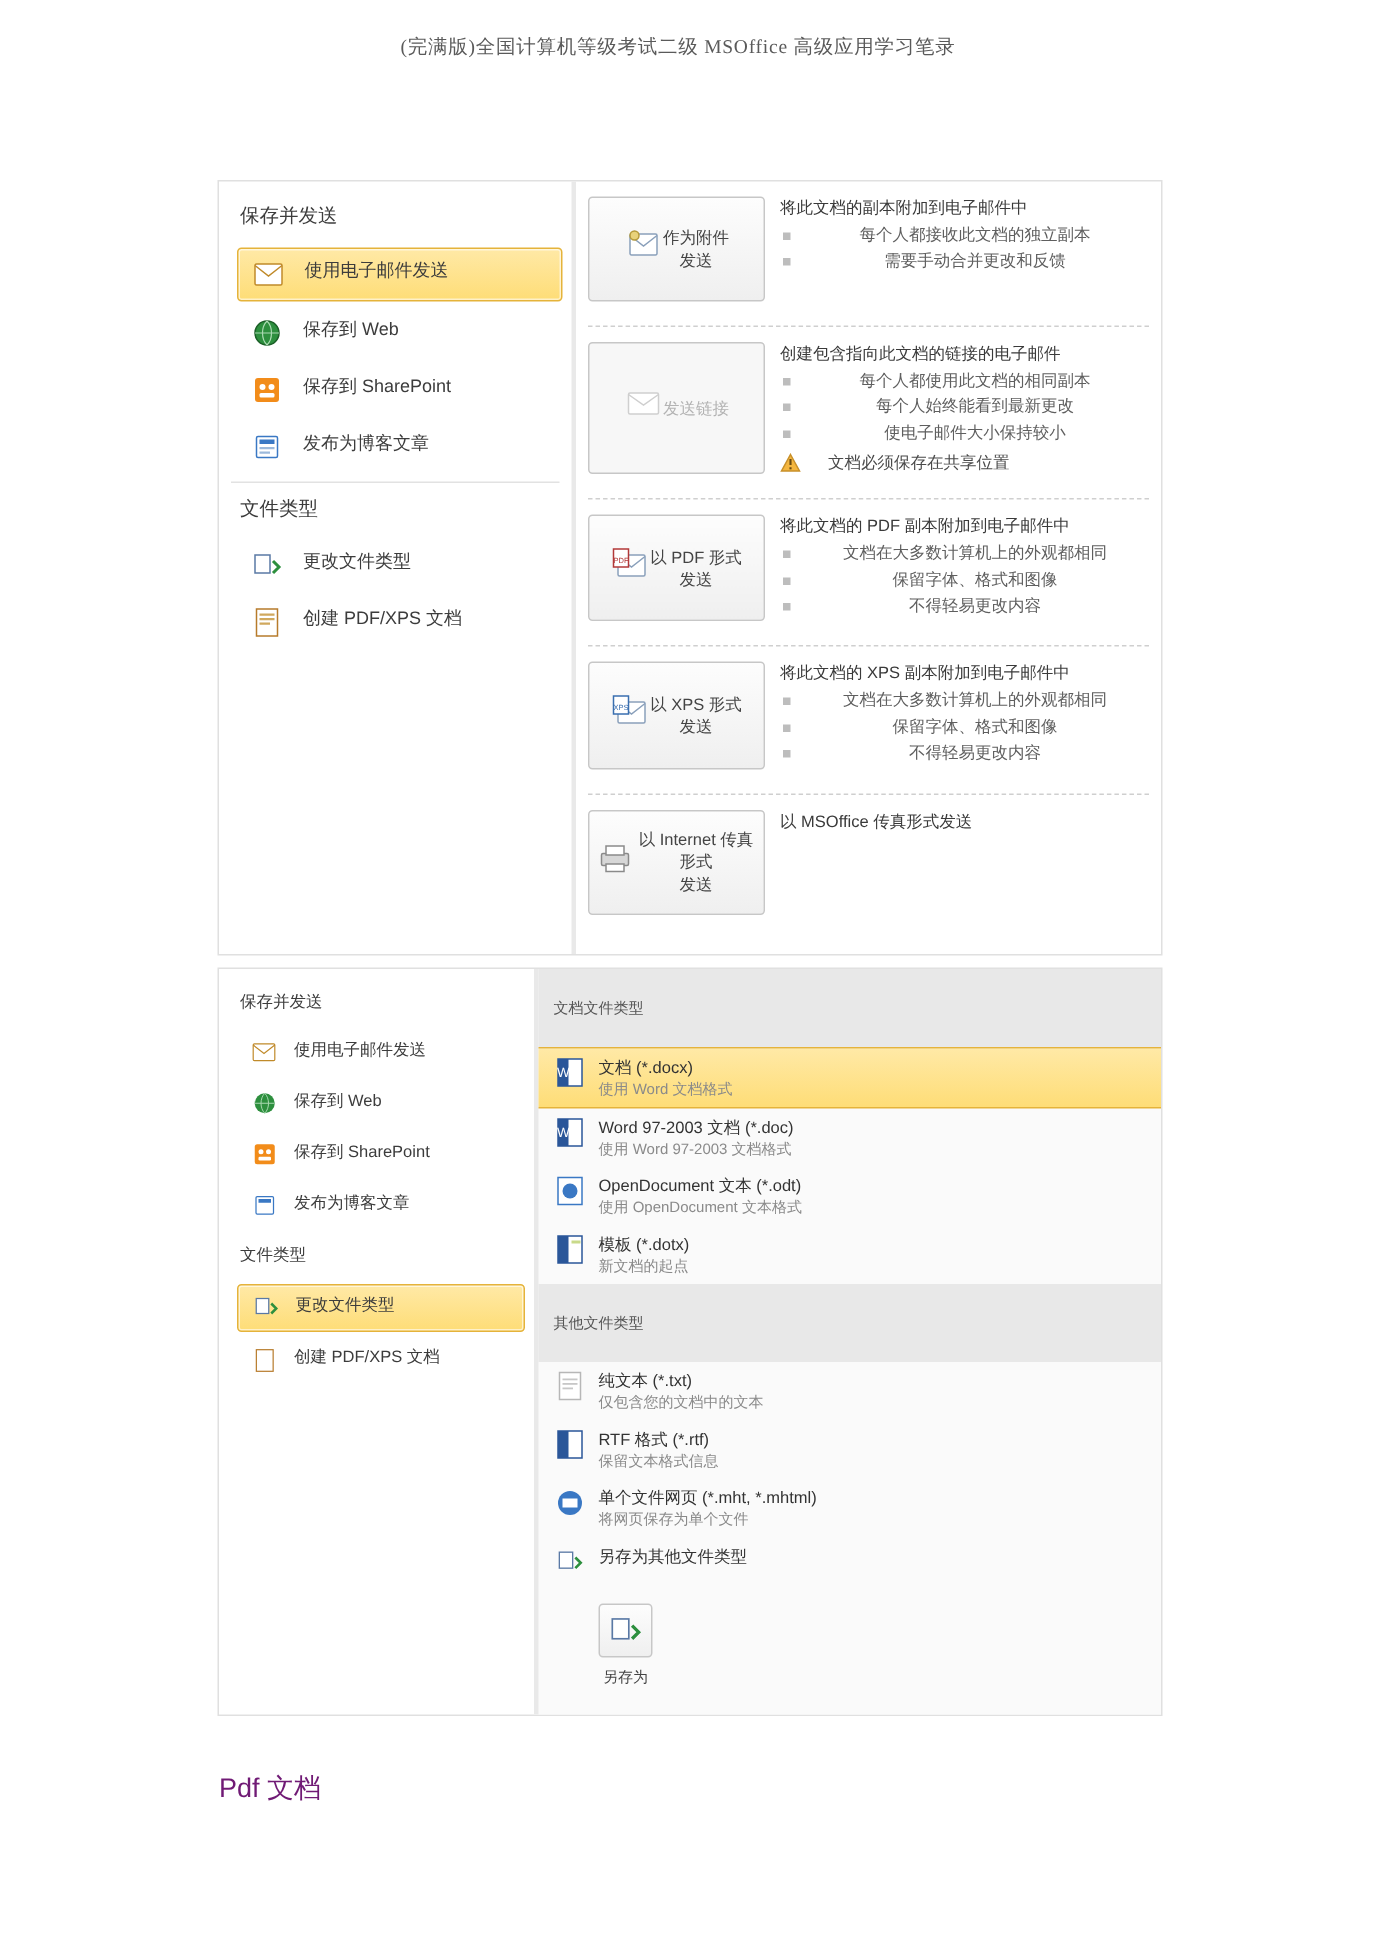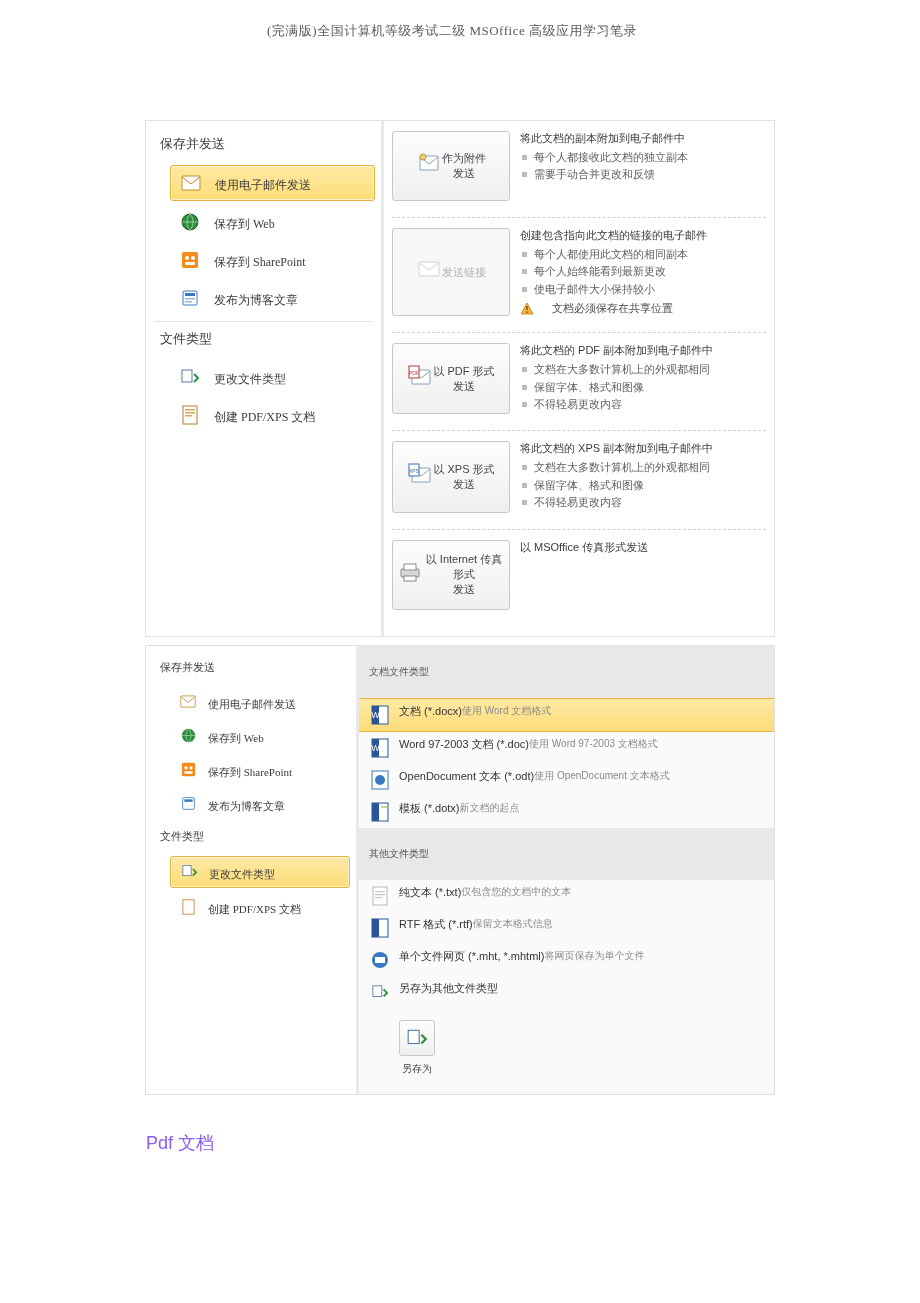--- a/index.html
+++ b/index.html
@@ -41,26 +41,25 @@
     flex: 1;
     padding: 6px 8px 10px 8px;
   }
   .section-title {
     font-size: 13px;
     color: #3c3c3c;
     padding: 6px 10px 8px 6px;
   }
   .menu-item {
     display: flex;
-    align-items: flex-end;
+    align-items: flex-start;
     padding: 6px 8px;
-    margin: 4px 6px 4px 16px;
+    margin: 4px 6px 4px 4px;
     color: #3c3c3c;
     font-size: 12px;
-    font-family: Liberation Serif, serif;
   }
   .menu-item .mi-icon {
     width: 24px;
     height: 22px;
     margin-right: 12px;
     display: flex;
     align-items: center;
     justify-content: center;
     font-size: 15px;
   }
@@ -116,20 +115,21 @@
     color: #5f5f5f;
   }
   .rdesc .rtitle {
     color: #3a3a3a;
     margin-bottom: 4px;
   }
   .rdesc ul {
     list-style: none;
     margin: 2px 0 0 0;
     padding: 0;
+    text-align: center;
   }
   .rdesc ul li {
     position: relative;
     padding-left: 14px;
     margin: 2px 0;
     line-height: 1.4;
   }
   .rdesc ul li::before {
     content: "";
     position: absolute;
@@ -178,42 +178,42 @@
     padding: 5px 10px;
     align-items: flex-start;
     gap: 8px;
   }
   .ft-item.selected {
     background: linear-gradient(#ffe9a6,#fedd77);
     border-top: 1px solid #e5b33a;
     border-bottom: 1px solid #e5b33a;
   }
   .ft-ico { width: 22px; height: 22px; display:flex;align-items:center;justify-content:center;font-size:15px;color:#2a5699; }
-  .ft-txt { display:flex; flex-direction:row; }
+  .ft-txt { display:flex; flex-direction:column; }
   .ft-txt .ft-name { color:#333; }
   .ft-txt .ft-desc { color:#8a8a8a; font-size:10px; }
   .saveas-block {
     padding: 12px 0 18px 0;
     display:flex; flex-direction:column; align-items:center;
     width: 80px;
     margin-left: 18px;
   }
   .saveas-btn {
     width: 36px; height: 36px;
     border:1px solid #c7c7c7; border-radius:3px;
     background: linear-gradient(#fdfdfd,#efefef);
     display:flex;align-items:center;justify-content:center;
     font-size:18px;color:#2a5699;
   }
   .saveas-lbl { margin-top:6px; font-size:10px; color:#444; }
 
   .footer-text {
     margin: 36px 0 0 146px;
     font-size: 18px;
-    color: #8b5cf6;
+    color: #701a75;
     font-family: Arial, "SimSun", serif;
   }
 
   
   svg { display:block; }
 </style>
 </head>
 <body>
 
 <div class="page">

